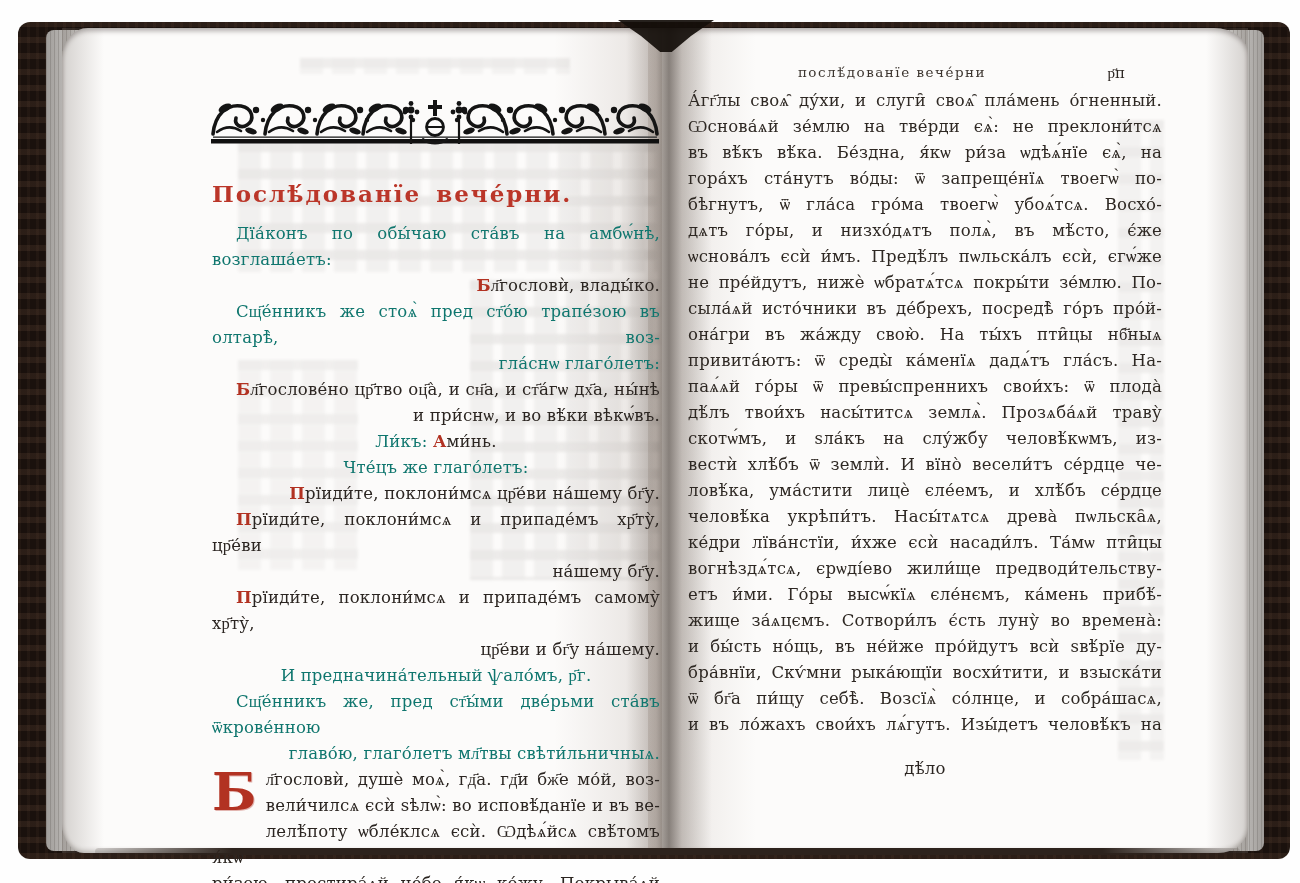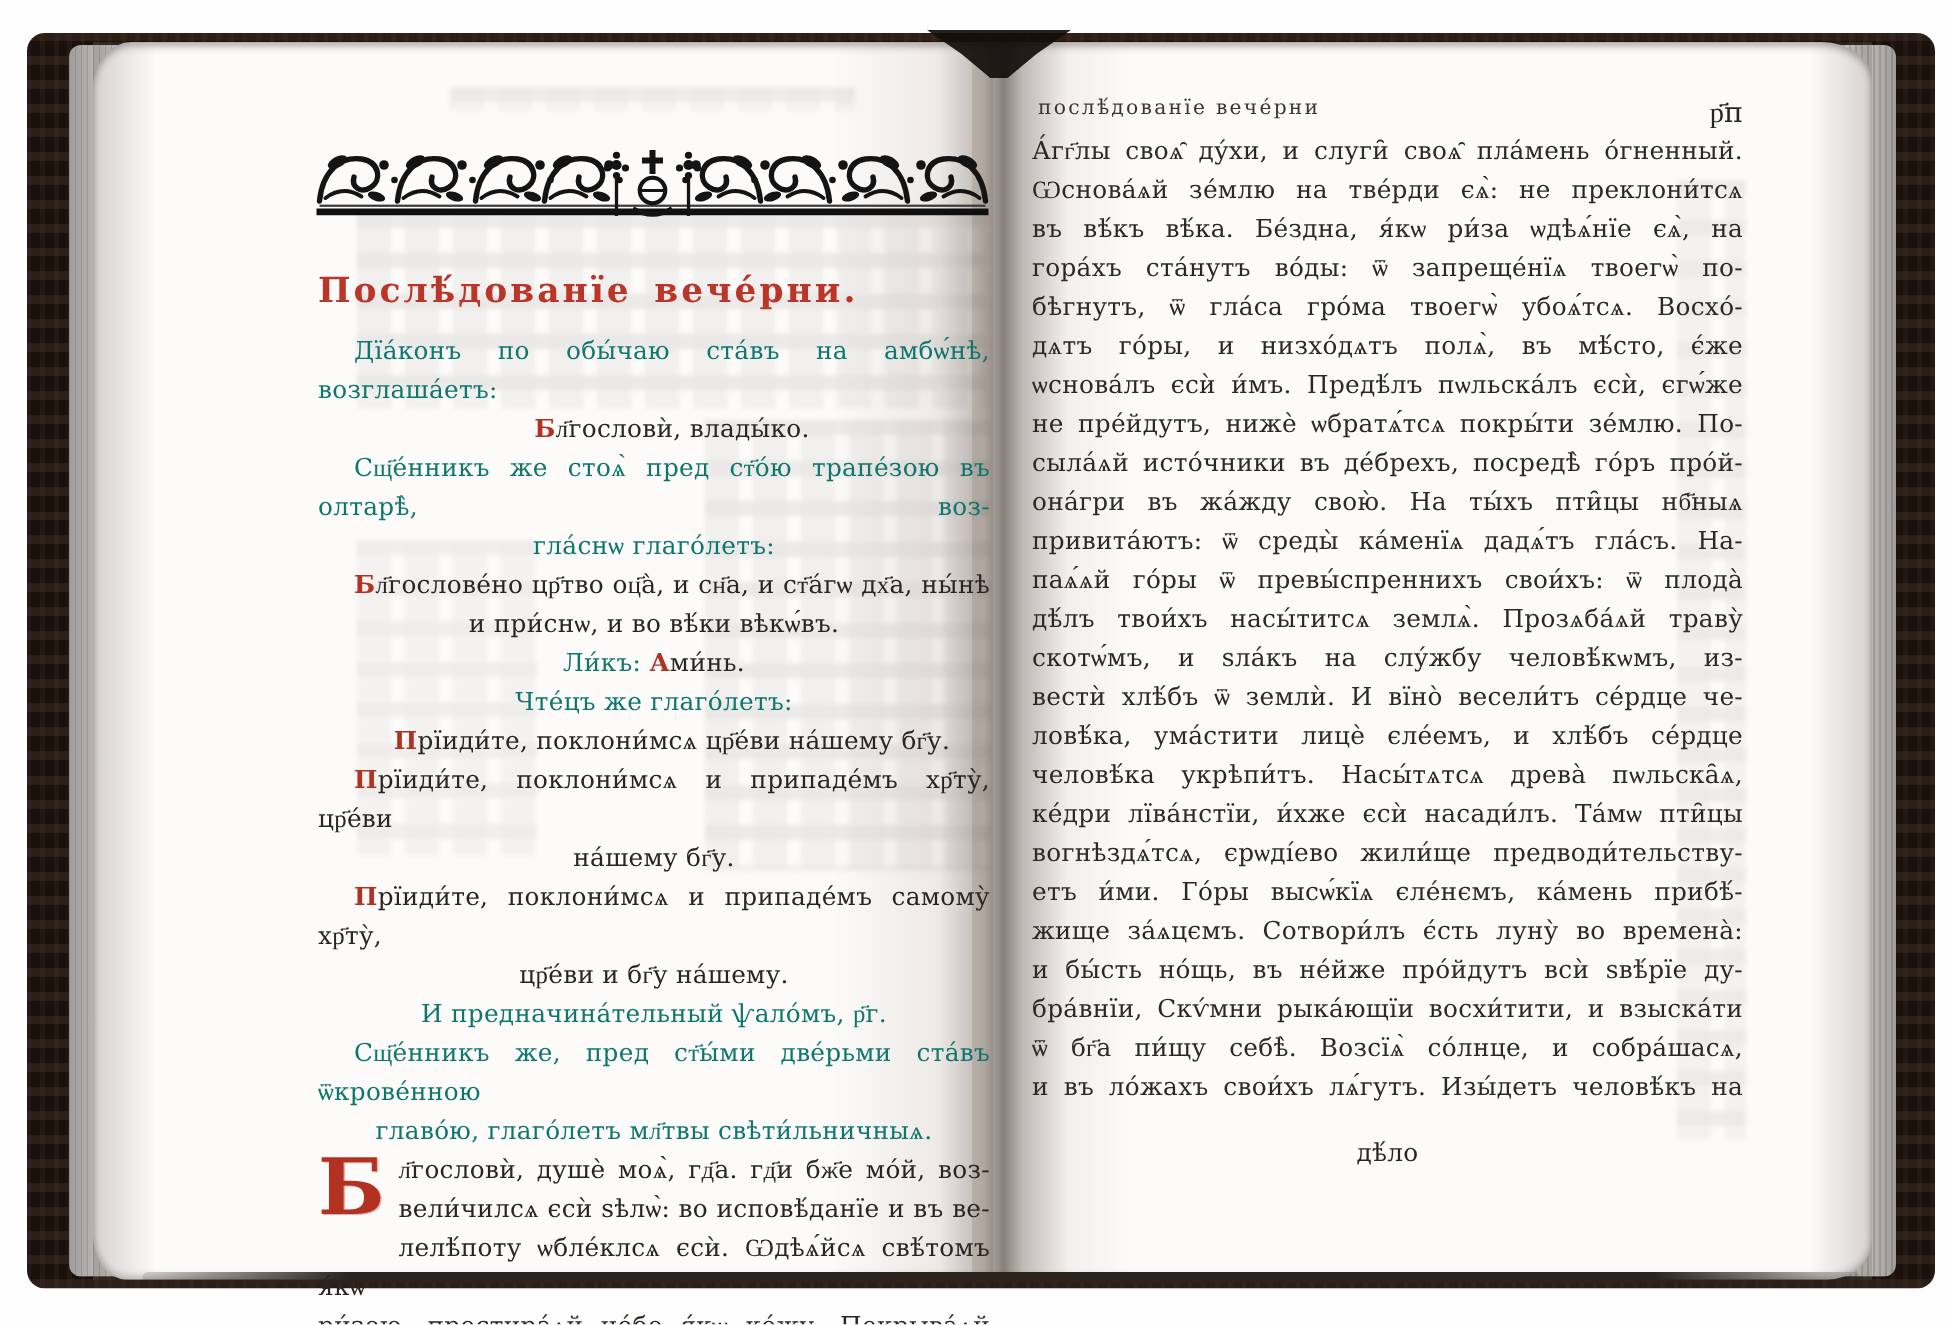--- a/index.html
+++ b/index.html
@@ -41,32 +41,32 @@
   .ghost-d{left:1118px;top:120px;width:46px;height:640px;opacity:.10;}
   .ghost-e{left:300px;top:58px;width:270px;height:16px;opacity:.10;}
   
   .left-ornament{position:absolute;left:210px;top:98px;width:450px;height:50px;z-index:6;}
   .left-text{position:absolute;left:212px;top:164px;width:448px;z-index:6;color:#2b2521;
       font-size:16.5px;letter-spacing:.2px;}
   .title{margin:16px 0 14px 0;font-size:23px;font-weight:bold;color:#bb3629;
       letter-spacing:2px;word-spacing:5px;}
   .pline{line-height:26px;min-height:26px;}
   .a-j{text-align:justify;text-align-last:justify;}
-  .a-l{text-align:center;}
+  .a-l{text-align:right;}
   .a-c{text-align:center;text-align-last:center;}
   .ind{text-indent:24px;}
   .seg-r{color:#0f766e;}
   .seg-b{color:#2b2521;}
   .seg-i{color:#b23222;font-weight:bold;}
   .dropcap{float:left;font-size:52px;line-height:44px;height:50px;padding:3px 9px 0 0;color:#b23222;
       font-weight:bold;text-shadow:1px 1px 0 rgba(178,50,34,.35);}
   .catchword{text-align:center;line-height:26px;margin-top:18px;color:#2b2521;}
-  .right-header{position:absolute;left:692px;top:64px;width:474px;z-index:6;height:20px;
-      font-size:13.5px;letter-spacing:1.5px;color:#3c352f;}
-  .rh-num{position:absolute;right:4px;top:0;font-size:19px;color:#2b2521;letter-spacing:0;}
+  .right-header{position:absolute;left:655px;top:64px;width:474px;z-index:6;height:20px;
+      text-align:center;font-size:13.5px;letter-spacing:1.5px;color:#3c352f;}
+  .rh-num{position:absolute;right:4px;top:0;font-size:15px;color:#2b2521;letter-spacing:0;}
   .right-text{position:absolute;left:688px;top:88px;width:474px;z-index:6;color:#2e2823;
       font-size:16.5px;letter-spacing:.2px;}
 </style>
 </head>
 <body>
 
 <div class="stage">
   <div class="cover"></div>
   <div class="stack stack-left"></div>
   <div class="stack stack-right"></div>

